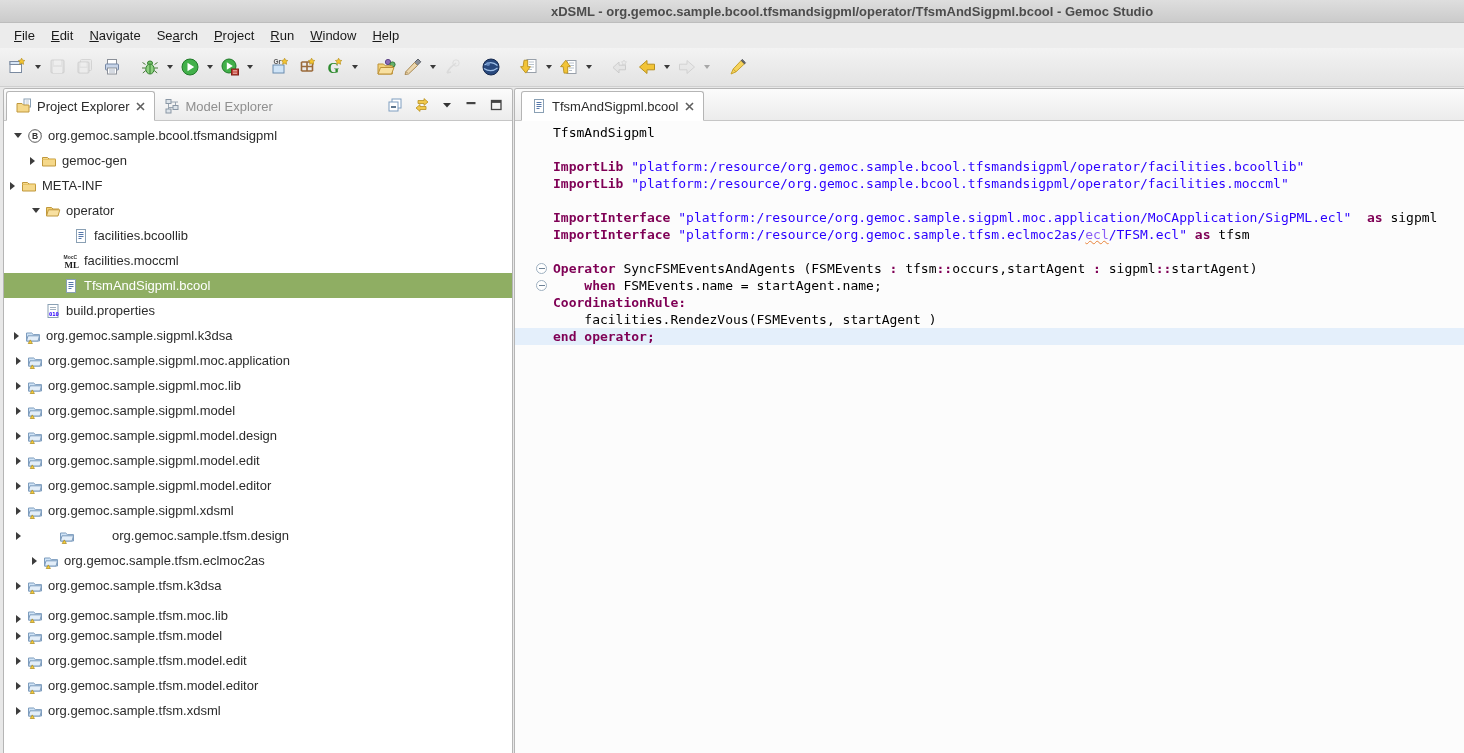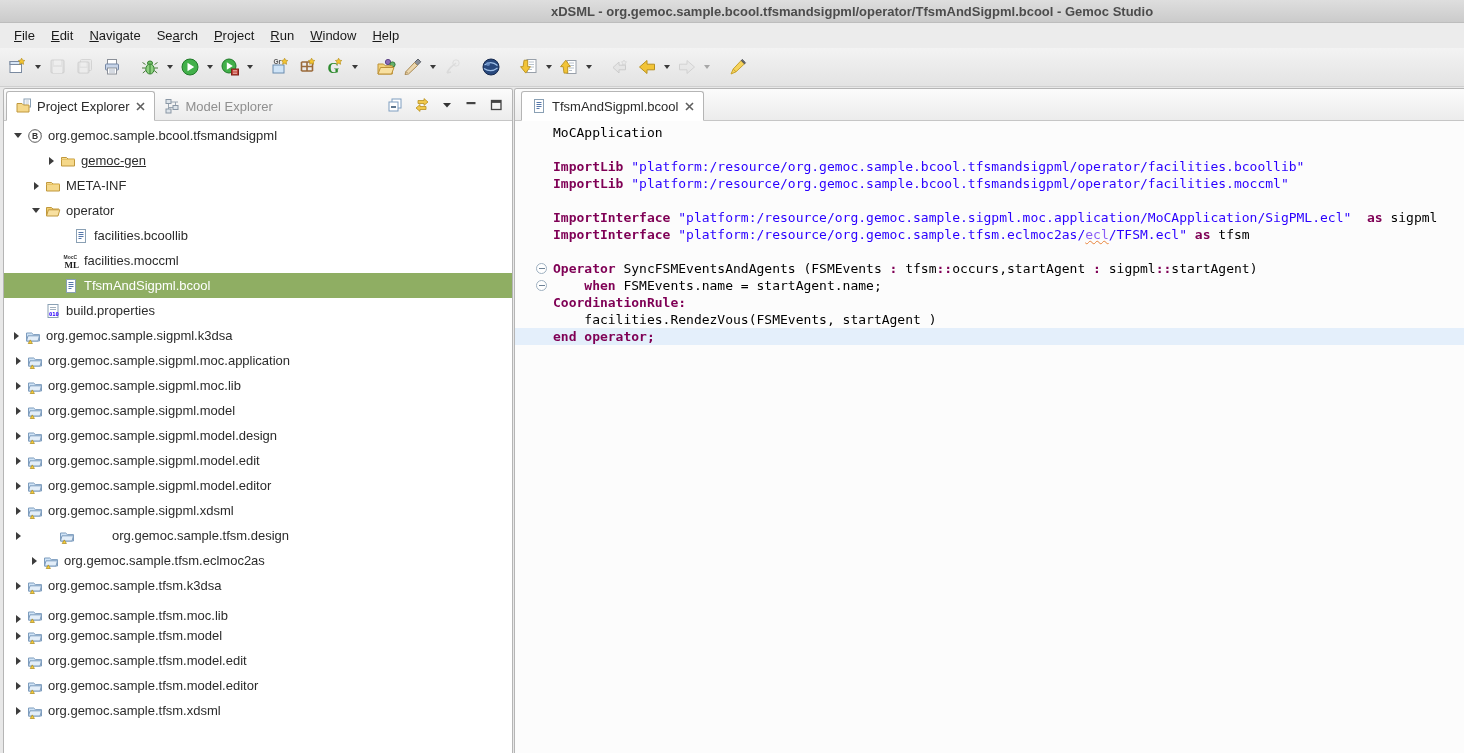--- a/index.html
+++ b/index.html
@@ -356,33 +356,33 @@
           </span>
           <span class="ticon">
             <svg width="16" height="16" viewBox="0 0 16 16">
               <circle cx="8" cy="8" r="6.3" fill="#fff" stroke="#5a5a5a"></circle>
               <text x="8" y="11" text-anchor="middle" font-size="8.5" font-weight="bold" fill="#333" font-family="Liberation Sans">B</text>
               <path d="M12.5 3.5 a7.5 7.5 0 0 1 1.8 2" stroke="#5a5a5a" fill="none"></path>
             </svg>
           </span>
           <span class="tlabel">org.gemoc.sample.bcool.tfsmandsigpml</span>
         </div>
-        <div class="trow" style="padding-left: 39px; text-decoration: underline;">
+        <div class="trow" style="padding-left: 20px;">
           <span class="arrow">
             <span class="tri-r"></span>
           </span>
           <span class="ticon">
             <svg width="16" height="16" viewBox="0 0 16 16">
               <path d="M1.5 4.5 h5 l1.5 1.5 h6.5 v7 H1.5z" fill="#f5d88a" stroke="#c0983c"></path>
               <path d="M1.5 6.5 h13" stroke="#e7c263"></path>
             </svg>
           </span>
           <span class="tlabel">gemoc-gen</span>
         </div>
-        <div class="trow" style=" margin-left: 24px;">
+        <div class="trow" style="">
           <span class="arrow">
             <span class="tri-r"></span>
           </span>
           <span class="ticon">
             <svg width="16" height="16" viewBox="0 0 16 16">
               <path d="M1.5 4.5 h5 l1.5 1.5 h6.5 v7 H1.5z" fill="#f5d88a" stroke="#c0983c"></path>
               <path d="M1.5 6.5 h13" stroke="#e7c263"></path>
             </svg>
           </span>
           <span class="tlabel">META-INF</span>
@@ -663,21 +663,21 @@
             <span class="tlabel">TfsmAndSigpml.bcool</span>
             <span class="close">
               <svg width="9" height="9" viewBox="0 0 9 9">
                 <path d="M1 1 L8 8 M8 1 L1 8" stroke="#5f5f5f" stroke-width="1.6"></path>
               </svg>
             </span>
           </div>
         </div>
     </div>
     <div id="code">
-        <div class="cl"><span class="pl">MoCApplication</span></div>
+        <div class="cl"><span class="pl">TfsmAndSigpml</span></div>
         <div class="cl"></div>
         <div class="cl"><span class="kw">ImportLib</span><span class="pl"> </span><span class="str">"platform:/resource/org.gemoc.sample.bcool.tfsmandsigpml/operator/facilities.bcoollib"</span></div>
         <div class="cl"><span class="kw">ImportLib</span><span class="pl"> </span><span class="str">"platform:/resource/org.gemoc.sample.bcool.tfsmandsigpml/operator/facilities.moccml"</span></div>
         <div class="cl"></div>
         <div class="cl"><span class="kw">ImportInterface</span><span class="pl"> </span><span class="str">"platform:/resource/org.gemoc.sample.sigpml.moc.application/MoCApplication/SigPML.ecl"</span><span class="pl">  </span><span class="kw">as</span><span class="pl"> sigpml</span></div>
         <div class="cl"><span class="kw">ImportInterface</span><span class="pl"> </span><span class="str">"platform:/resource/org.gemoc.sample.tfsm.eclmoc2as/</span><span class="wv">ecl</span><span class="str">/TFSM.ecl"</span><span class="pl"> </span><span class="kw">as</span><span class="pl"> tfsm</span></div>
         <div class="cl"></div>
         <div class="cl"><span class="fold"></span><span class="kw">Operator</span><span class="pl"> SyncFSMEventsAndAgents (FSMEvents </span><span class="kw">:</span><span class="pl"> tfsm</span><span class="kw">::</span><span class="pl">occurs,startAgent </span><span class="kw">:</span><span class="pl"> sigpml</span><span class="kw">::</span><span class="pl">startAgent)</span></div>
         <div class="cl"><span class="fold"></span><span class="pl">    </span><span class="kw">when</span><span class="pl"> FSMEvents.name = startAgent.name;</span></div>
         <div class="cl"><span class="kw">CoordinationRule:</span></div>

